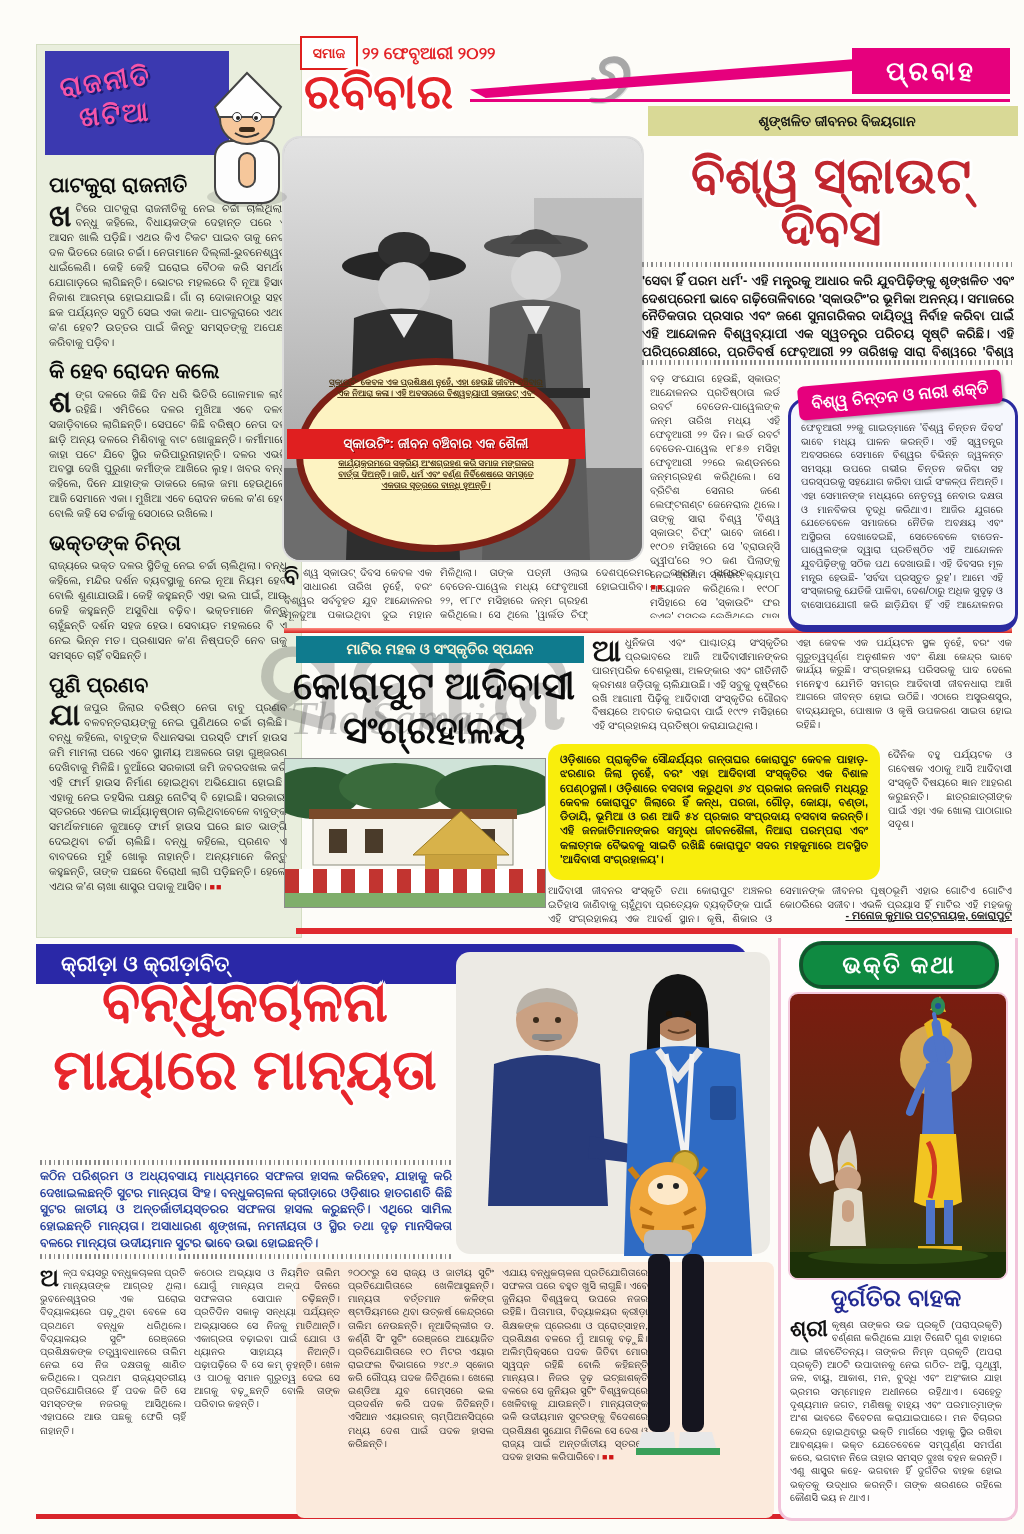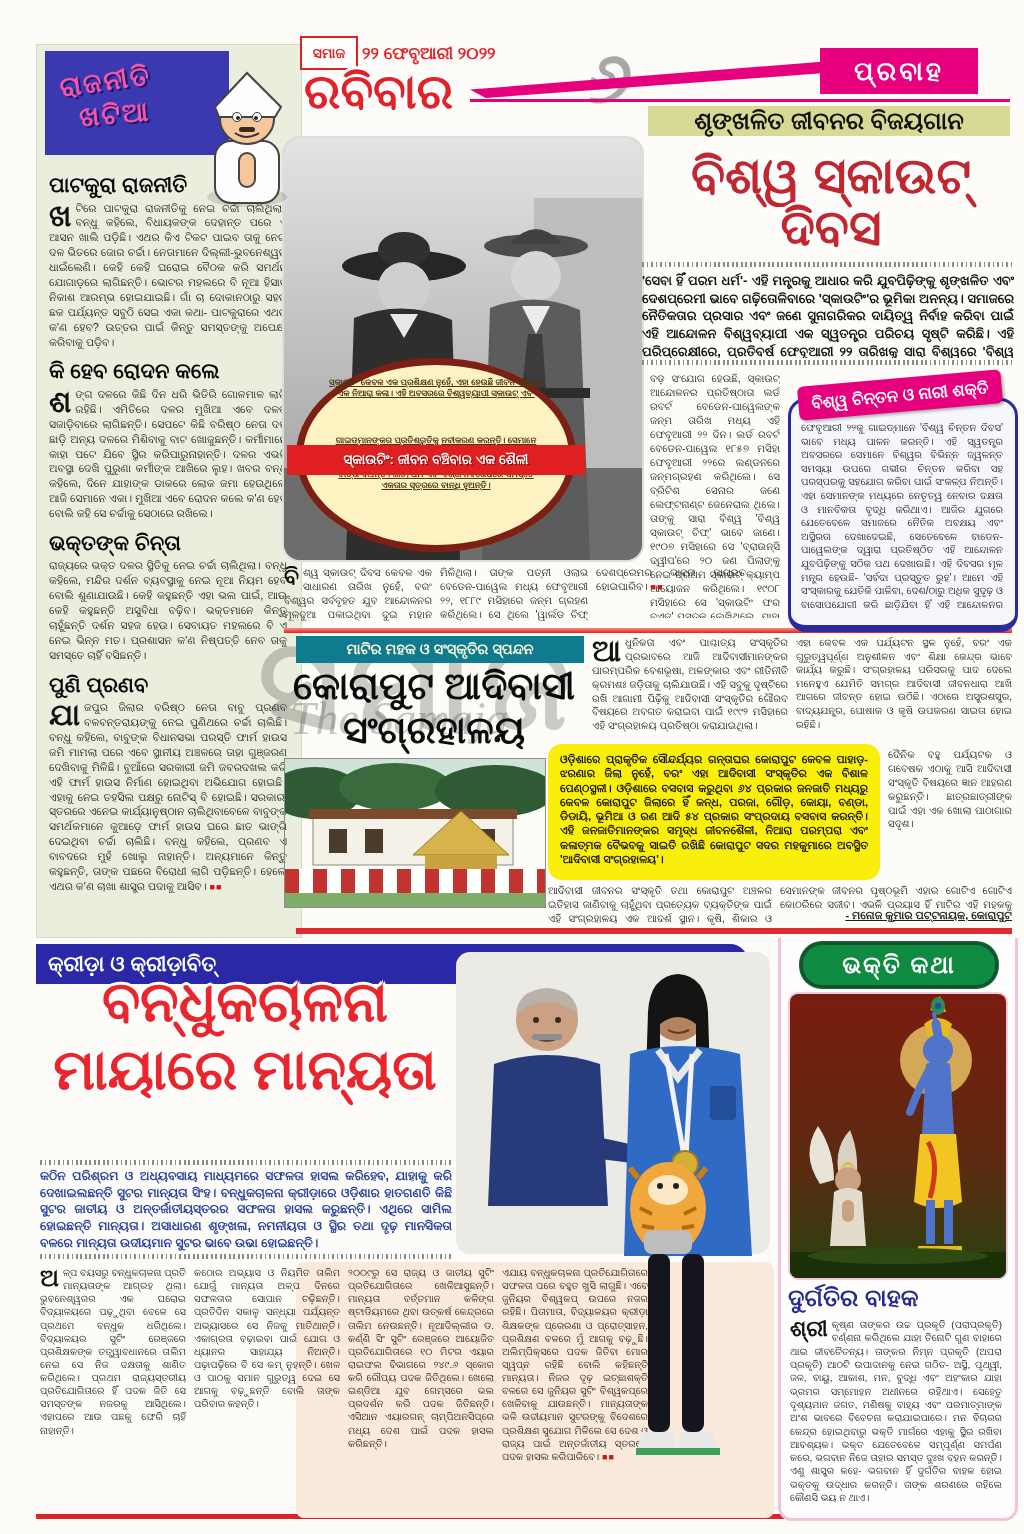--- a/index.html
+++ b/index.html
@@ -22,35 +22,35 @@
   .lp-title{font-weight:bold;font-size:21px;line-height:1.12;color:#090909;margin:10px 0 4px;}
   .lp-p{font-size:10.8px;text-align:justify;line-height:1.38;color:#1c1c1c;margin:0 0 6px;}
   
   .samaj-logo{left:300px;top:36px;width:54px;height:30px;background:#fff;border:2px solid #e0201f;
       color:#e0201f;font-weight:bold;font-size:14px;display:flex;align-items:center;justify-content:center;}
   .date{left:362px;top:44px;color:#e32227;font-weight:bold;font-size:17px;}
   .edition{left:304px;top:64px;font-size:48px;font-weight:bold;color:#e32227;}
   .pagenum{left:588px;top:38px;font-size:70px;font-weight:bold;color:#a7a7a7;text-shadow:1px 1px 0 #ddd;}
   .pinkband{left:470px;top:56px;width:392px;height:42px;background:#e6007d;
       clip-path:polygon(0 80%,100% 6%,100% 34%,4% 100%);}
-  .prabaha{left:820px;top:48px;width:158px;height:46px;background:#e6007d;color:#fff;
+  .prabaha{left:852px;top:48px;width:158px;height:46px;background:#e6007d;color:#fff;
       display:flex;align-items:center;justify-content:center;font-weight:bold;font-size:26px;letter-spacing:3px;}
   .pinkline{left:470px;top:99px;width:540px;height:3px;background:#e6007d;}
   .kicker{left:648px;top:106px;width:362px;height:30px;background:#d9d996;display:flex;
-      align-items:center;justify-content:center;font-weight:bold;font-size:24px;color:#111;}
+      align-items:center;justify-content:center;font-weight:bold;font-size:14px;color:#111;padding-left:8px;}
   
   .scout-photo{left:284px;top:138px;width:358px;height:422px;border-radius:16px;overflow:hidden;
       background:#b9b9b9;box-shadow:0 0 0 2px #ddd;}
   .scout-headline{left:648px;top:146px;width:366px;height:112px;display:flex;align-items:center;
       justify-content:center;text-align:center;font-weight:bold;font-size:50px;line-height:1.05;color:#c0272f;}
   .badge{left:296px;top:358px;width:266px;height:180px;background:#fdf3c2;border:7px solid #7c2016;
       border-radius:50%;z-index:4;}
   .badge-inner{position:absolute;inset:0;font-size:8.6px;color:#4a3413;font-weight:bold;text-align:center;
       padding:12px 24px;line-height:1.3;overflow:hidden;text-decoration:underline;}
-  .badge-band{position:absolute;left:-16px;right:-16px;top:80px;height:30px;background:#e01f20;color:#fff;
+  .badge-band{position:absolute;left:-16px;right:-16px;top:64px;height:30px;background:#e01f20;color:#fff;
       font-weight:bold;font-size:13.5px;display:flex;align-items:center;justify-content:center;z-index:5;
       text-shadow:1px 1px 0 #7c0000;}
   .sidebar-label{left:798px;top:378px;width:204px;height:34px;background:#e6007d;color:#fff;font-weight:bold;
       font-size:16.5px;display:flex;align-items:center;justify-content:center;transform:rotate(-5deg);
       border-radius:6px;z-index:6;box-shadow:2px 2px 3px rgba(0,0,0,.3);}
   .sidebar-box{left:788px;top:398px;width:224px;height:224px;border:3px solid #2b2ba0;border-bottom-width:7px;
       border-radius:18px;background:#f5f7fd;z-index:5;}
   .redrule{position:absolute;height:5px;background:linear-gradient(#ff8a80,#d62622);}
   
   .watermark{left:258px;top:612px;font-size:126px;font-weight:bold;color:rgba(45,45,45,.24);
@@ -61,35 +61,35 @@
       font-size:14.5px;display:flex;align-items:center;justify-content:center;z-index:2;}
   .kor-head{left:284px;top:664px;width:300px;text-align:center;font-weight:bold;font-size:38px;
       line-height:1.16;color:#0b0b0b;z-index:2;}
   .museum{left:284px;top:758px;width:260px;height:148px;border:1px solid #8d8d8d;overflow:hidden;z-index:2;}
   .highlight{left:548px;top:744px;width:332px;height:136px;background:#f9ee0c;border-radius:14px;
       padding:8px 12px;font-size:11px;font-weight:bold;text-align:justify;line-height:1.3;color:#151515;
       z-index:3;box-sizing:border-box;overflow:hidden;}
   
   .sports-bar{left:36px;top:944px;width:712px;height:40px;background:#2a28a7;border-radius:0 18px 18px 0;
       z-index:2;display:flex;align-items:center;}
-  .sports-bar span{color:#fff;font-weight:bold;font-size:21px;padding-left:12px;}
+  .sports-bar span{color:#fff;font-weight:bold;font-size:21px;padding-left:25px;}
   .sports-head{left:38px;top:968px;width:414px;text-align:center;font-weight:bold;font-size:56px;
       line-height:1.22;color:#e8262c;z-index:2;}
   .peach{left:296px;top:1262px;width:478px;height:256px;background:#fbeadc;border-radius:8px;z-index:1;}
   .sp-col{font-size:9.8px;line-height:1.34;z-index:2;}
   .athlete{left:452px;top:946px;width:322px;height:534px;z-index:4;}
   
   .bhakti-frame{left:778px;top:938px;width:234px;height:580px;background:#fffdfd;
       border:3px solid #f2c3da;border-top:none;border-radius:0 0 14px 14px;z-index:2;}
   .bhakti-label{left:800px;top:942px;width:192px;height:40px;background:#0f8a41;border:3px solid #14532d;
       border-radius:22px;box-shadow:0 0 0 1px #0c6e34;color:#fff;font-weight:bold;font-size:24px;
       display:flex;align-items:center;justify-content:center;z-index:5;letter-spacing:2px;}
   .krishna{left:788px;top:992px;width:216px;height:284px;border-radius:10px;overflow:hidden;
       border:2px solid #f3c9dd;z-index:3;}
-  .bhakti-title{left:788px;top:1284px;width:216px;text-align:left;font-weight:bold;font-size:24px;
+  .bhakti-title{left:788px;top:1284px;width:216px;text-align:center;font-weight:bold;font-size:24px;
       color:#232a92;z-index:3;}
 </style>
 </head>
 <body>
 
 <div class="page">
 
   <div class="abs leftpanel">
     <div class="lp-head">
       <span style="transform:rotate(-8deg);margin:10px 0 0 14px;">ରାଜନୀତି</span>

